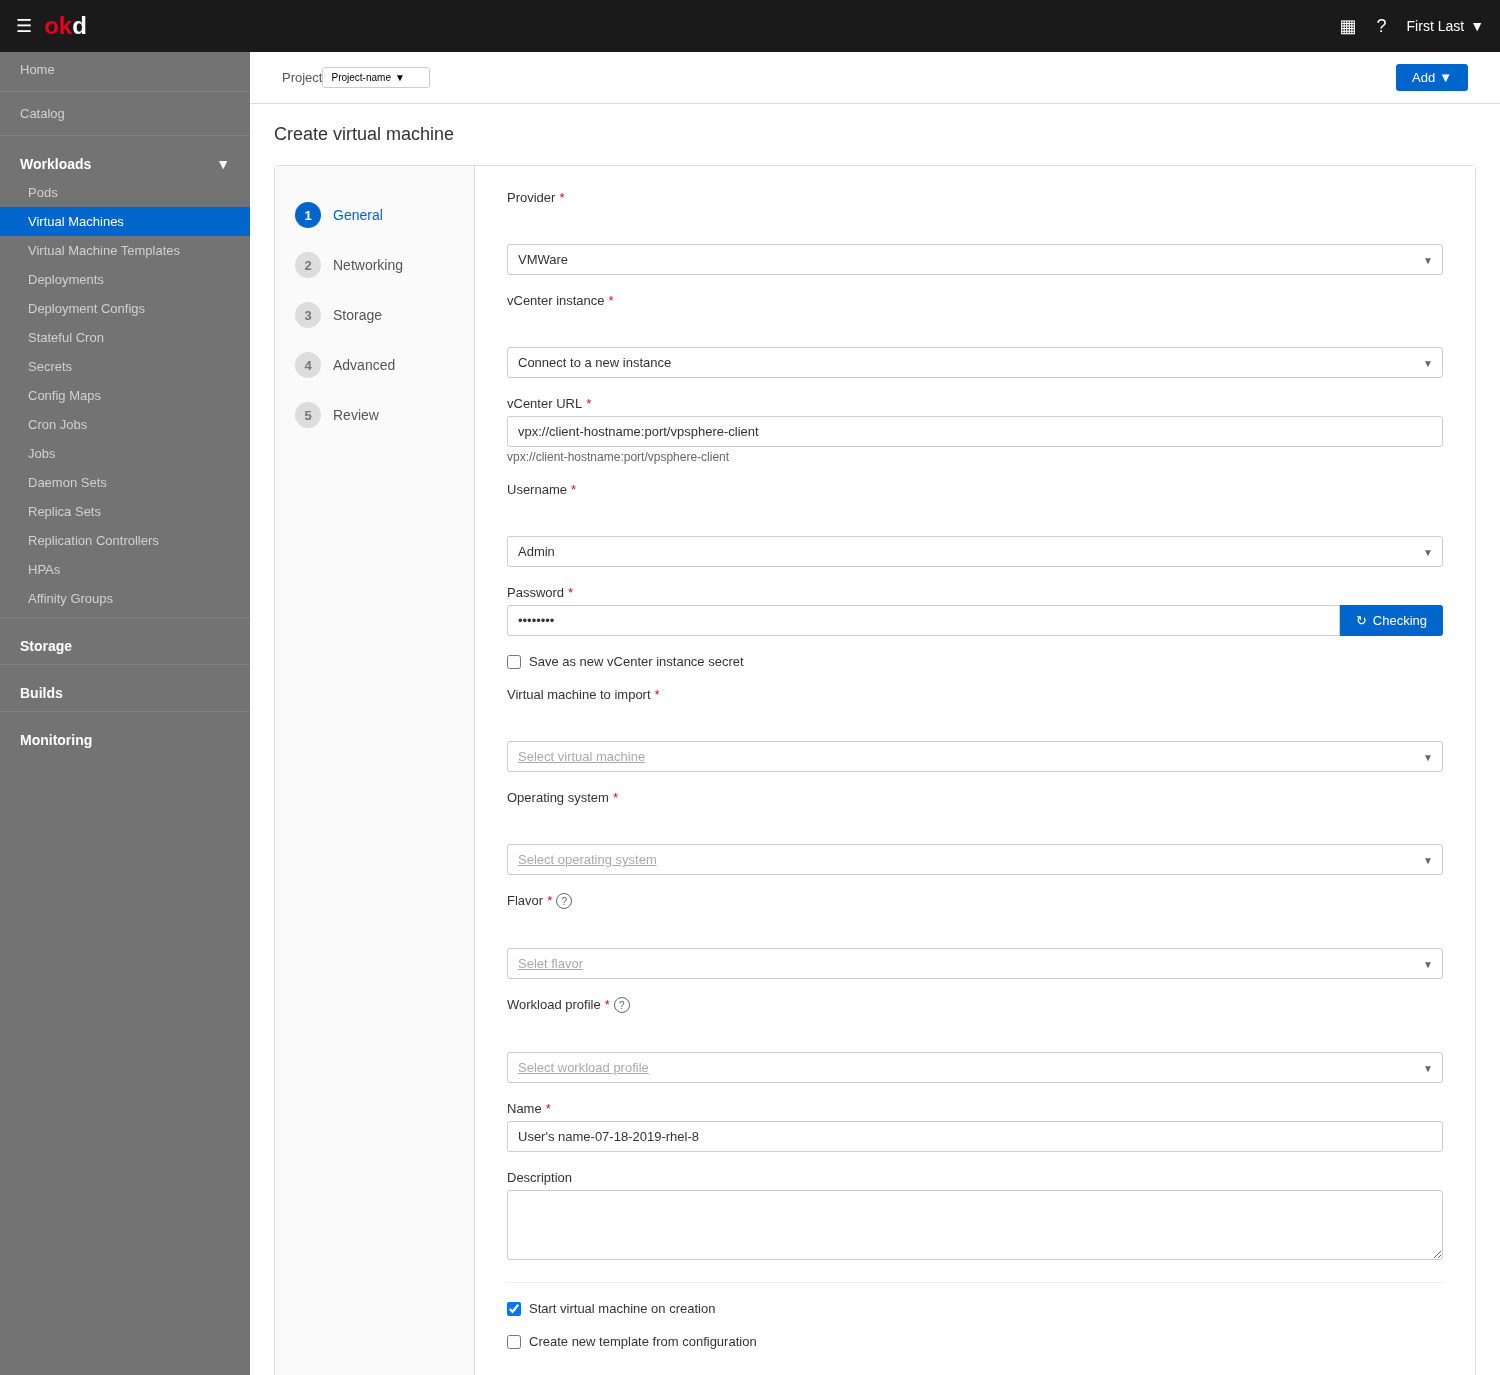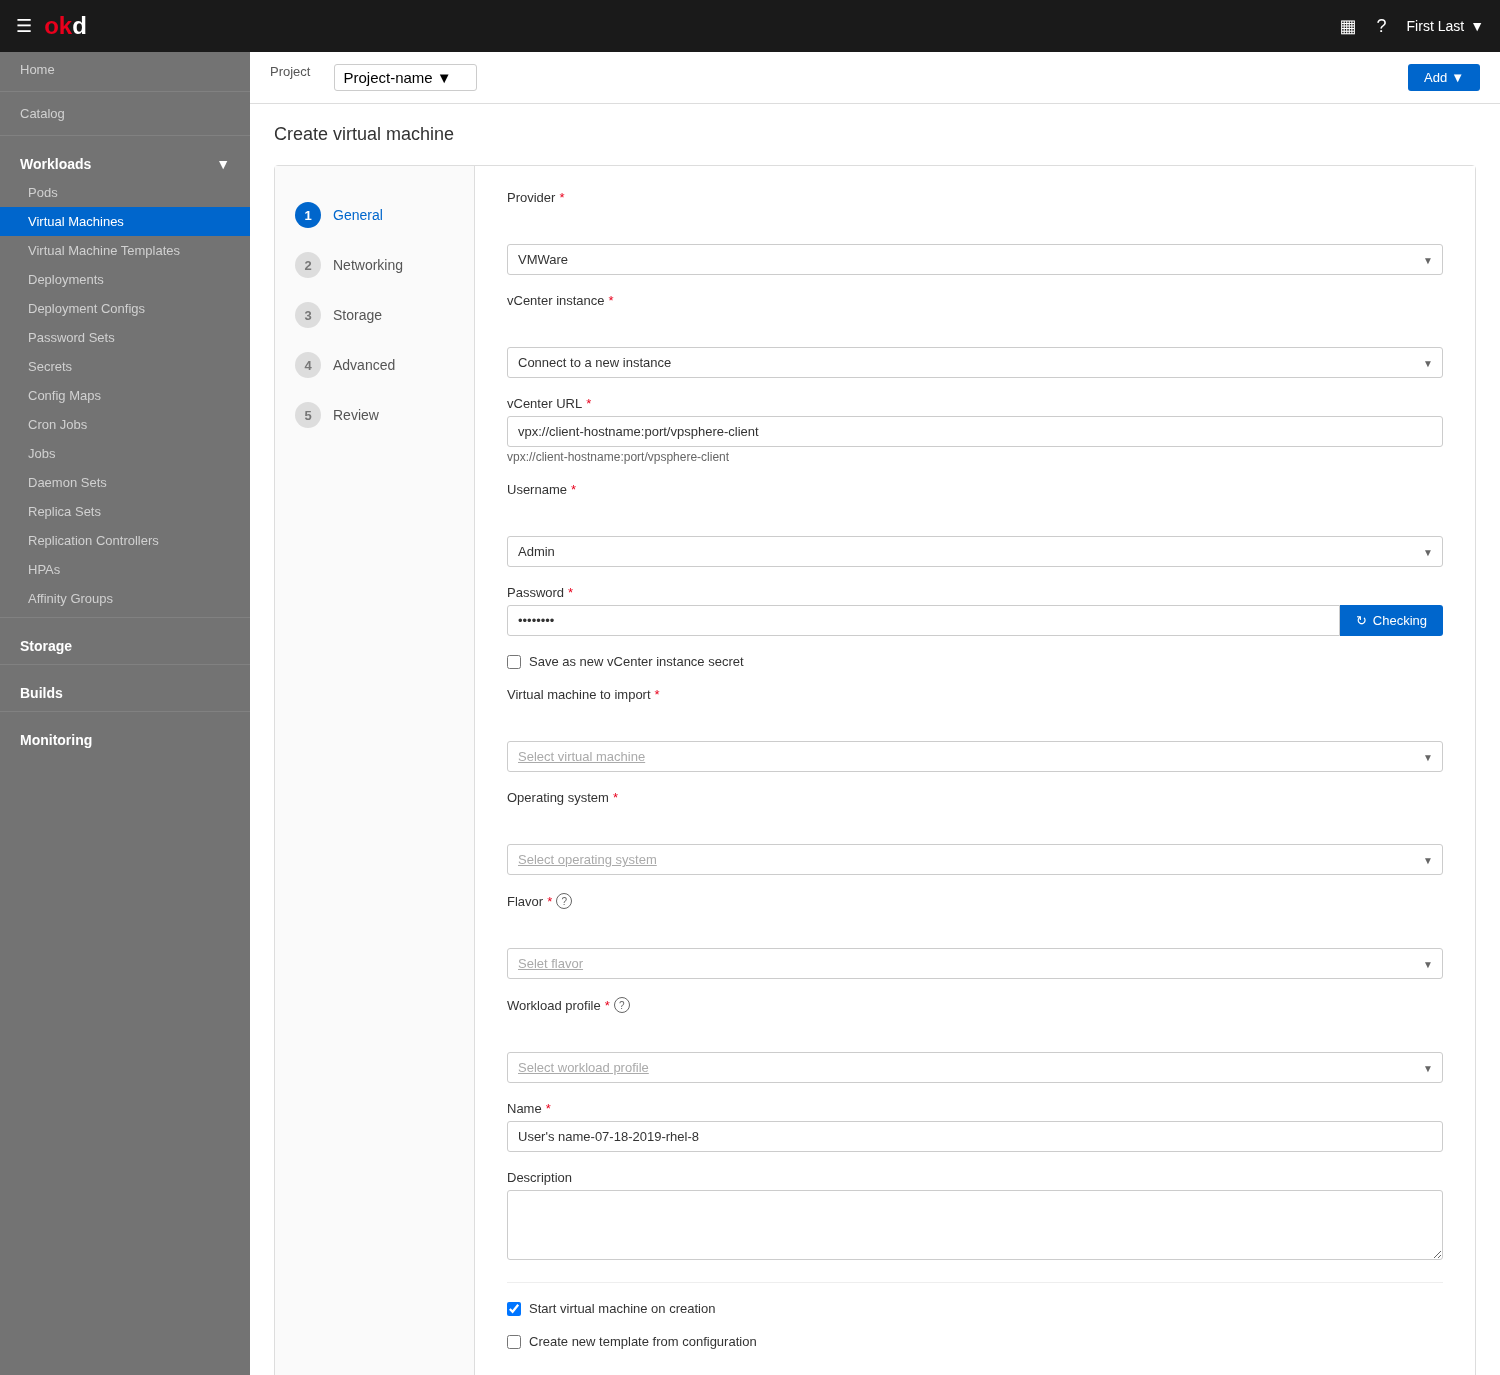--- a/index.html
+++ b/index.html
@@ -59,30 +59,31 @@
     .sidebar-sub { padding: 7px 20px 7px 28px; font-size: 13px; cursor: pointer; color: #d1d1d1; }
     .sidebar-sub.active { color: #fff; background: #0066cc; }
 
     
     .main { flex: 1; overflow-y: auto; background: #fff; }
 
     
     .project-bar {
       background: #fff;
       border-bottom: 1px solid #ddd;
-      padding: 12px 20px;
-      display: flex;
-      gap: 24px;
+      padding: 12px 32px;
+      display: flex;
+      align-items: center;
+      gap: 0;
     }
     .project-label { font-size: 13px; color: #555; }
     .project-select {
       border: 1px solid #ccc;
       border-radius: 3px;
       padding: 4px 24px 4px 8px;
-      font-size: 15px;
+      font-size: 10px;
       background: #fff;
       cursor: pointer;
       position: relative;
       display: flex;
       align-items: center;
       gap: 4px;
     }
     .project-bar-right { margin-left: auto; }
     .add-btn {
       background: #0066cc;
@@ -146,21 +147,20 @@
       padding: 24px 32px;
       background: #fff;
       overflow-y: auto;
     }
     .form-group { margin-bottom: 18px; }
     .form-label {
       font-size: 13px;
       color: #333;
       margin-bottom: 5px;
       display: flex;
-      align-items: center;
       gap: 4px;
     }
     .required { color: #e8001c; }
     .form-control {
       width: 100%;
       border: 1px solid #ccc;
       border-radius: 3px;
       padding: 7px 10px;
       font-size: 13px;
       color: #333;
@@ -332,21 +332,21 @@
     <div class="sidebar-sub">
       <span>Virtual Machine Templates</span>
     </div>
     <div class="sidebar-sub">
       <span>Deployments</span>
     </div>
     <div class="sidebar-sub">
       <span>Deployment Configs</span>
     </div>
     <div class="sidebar-sub">
-      <span>Password Sets</span>
+      <span>Stateful Cron</span>
     </div>
     <div class="sidebar-sub">
       <span>Secrets</span>
     </div>
     <div class="sidebar-sub">
       <span>Config Maps</span>
     </div>
     <div class="sidebar-sub">
       <span>Cron Jobs</span>
     </div>

